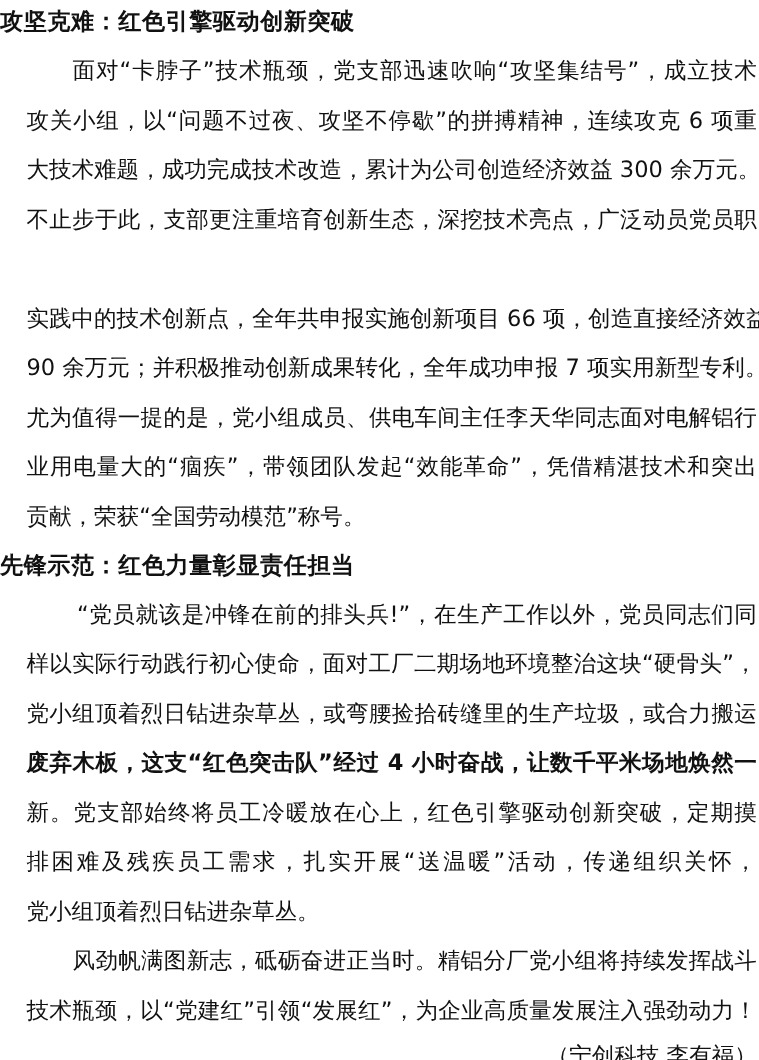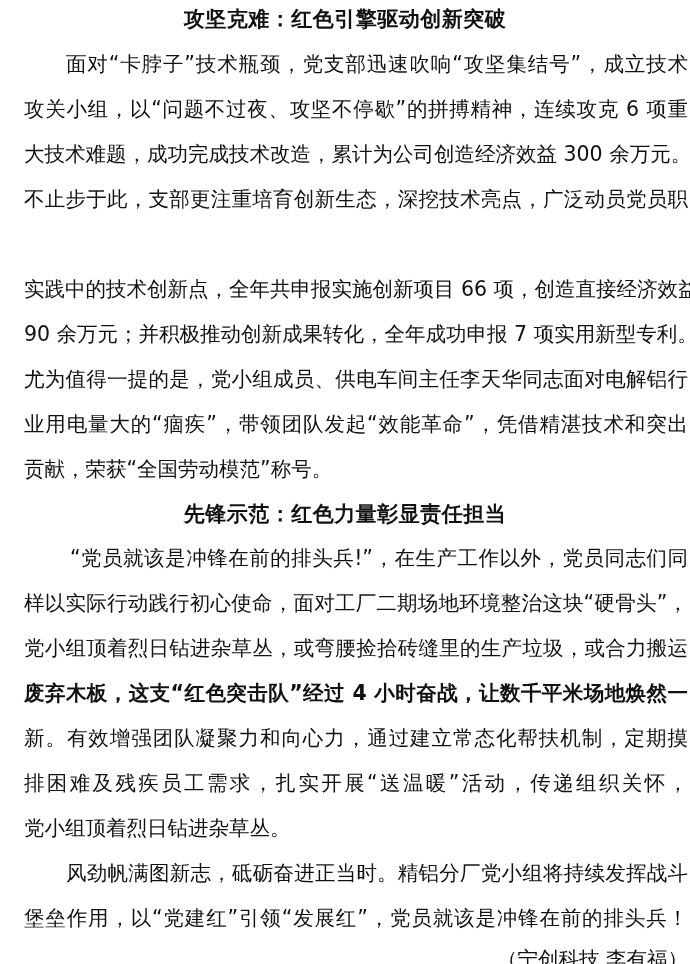--- a/index.html
+++ b/index.html
@@ -1,19 +1,19 @@
 <!DOCTYPE html>
 <html><head>
 <meta charset="utf-8">
 <style>
   html, body { margin:0; padding:0; background:#ffffff; }
   body { width:690px; height:964px; position:relative; overflow:hidden;
          font-family:"DejaVu Sans", "Liberation Sans", sans-serif; color:#111; }
   .page { position:absolute; left:0; top:0; width:690px; height:964px; }
-  .heading { position:absolute; left:0; width:690px; text-align:center;
+  .heading { position:absolute; left:0; width:690px; 
              font-size:21px; font-weight:bold; letter-spacing:0.5px; line-height:30px; }
   .line { position:absolute; left:24px; width:664px; font-size:20.5px; line-height:30px;
           text-align:justify; text-align-last:justify; white-space:nowrap; overflow:visible; }
   .line.last { text-align-last:left; }
   .line.indent { left:66px; width:622px; }
   .line.right { text-align:right; text-align-last:right; }
 </style>
 </head>
 <body>
 
@@ -30,22 +30,22 @@
   <div class="line" style="top:364px;">尤为值得一提的是，党小组成员、供电车间主任李天华同志面对电解铝行</div>
   <div class="line" style="top:409px;">业用电量大的“痼疾”，带领团队发起“效能革命”，凭借精湛技术和突出</div>
   <div class="line last" style="top:454px;">贡献，荣获“全国劳动模范”称号。</div>
 
   <div class="heading" style="top:499px;">先锋示范：红色力量彰显责任担当</div>
 
   <div class="line" style="top:588px;">样以实际行动践行初心使命，面对工厂二期场地环境整治这块“硬骨头”，</div>
   <div class="line" style="top:543px; left:70px; width:618px;">“党员就该是冲锋在前的排头兵!”，在生产工作以外，党员同志们同</div>
   <div class="line" style="top:633px;">党小组顶着烈日钻进杂草丛，或弯腰捡拾砖缝里的生产垃圾，或合力搬运</div>
   <div class="line" style="top:678px;font-weight:bold;">废弃木板，这支“红色突击队”经过 4 小时奋战，让数千平米场地焕然一</div>
-  <div class="line" style="top:723px;">新。有效增强团队凝聚力和向心力，通过建立常态化帮扶机制，定期摸</div>
+  <div class="line" style="top:723px;">新。党支部始终将员工冷暖放在心上，红色引擎驱动创新突破，定期摸</div>
   <div class="line" style="top:768px;">排困难及残疾员工需求，扎实开展“送温暖”活动，传递组织关怀，</div>
   <div class="line last" style="top:813px;">党小组顶着烈日钻进杂草丛。</div>
 
   <div class="line indent" style="top:858px;">风劲帆满图新志，砥砺奋进正当时。精铝分厂党小组将持续发挥战斗</div>
-  <div class="line" style="top:903px;">堡垒作用，以“党建红”引领“发展红”，党员就该是冲锋在前的排头兵！</div>
+  <div class="line" style="top:903px;">技术瓶颈，以“党建红”引领“发展红”，为企业高质量发展注入强劲动力！</div>
 
   <div class="line right" style="top:944px;">（宁创科技  李有福）</div>
 
 </div>
 
 </body></html>

